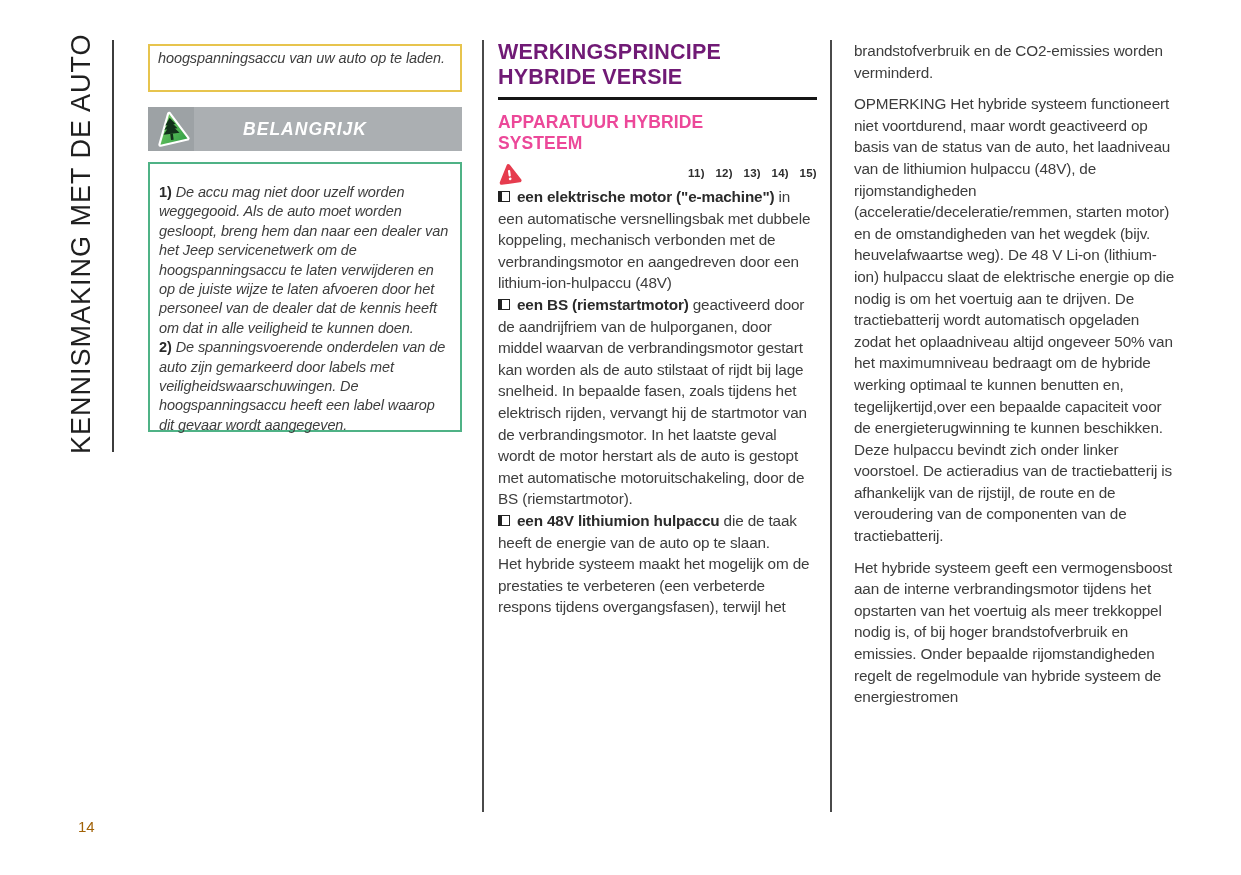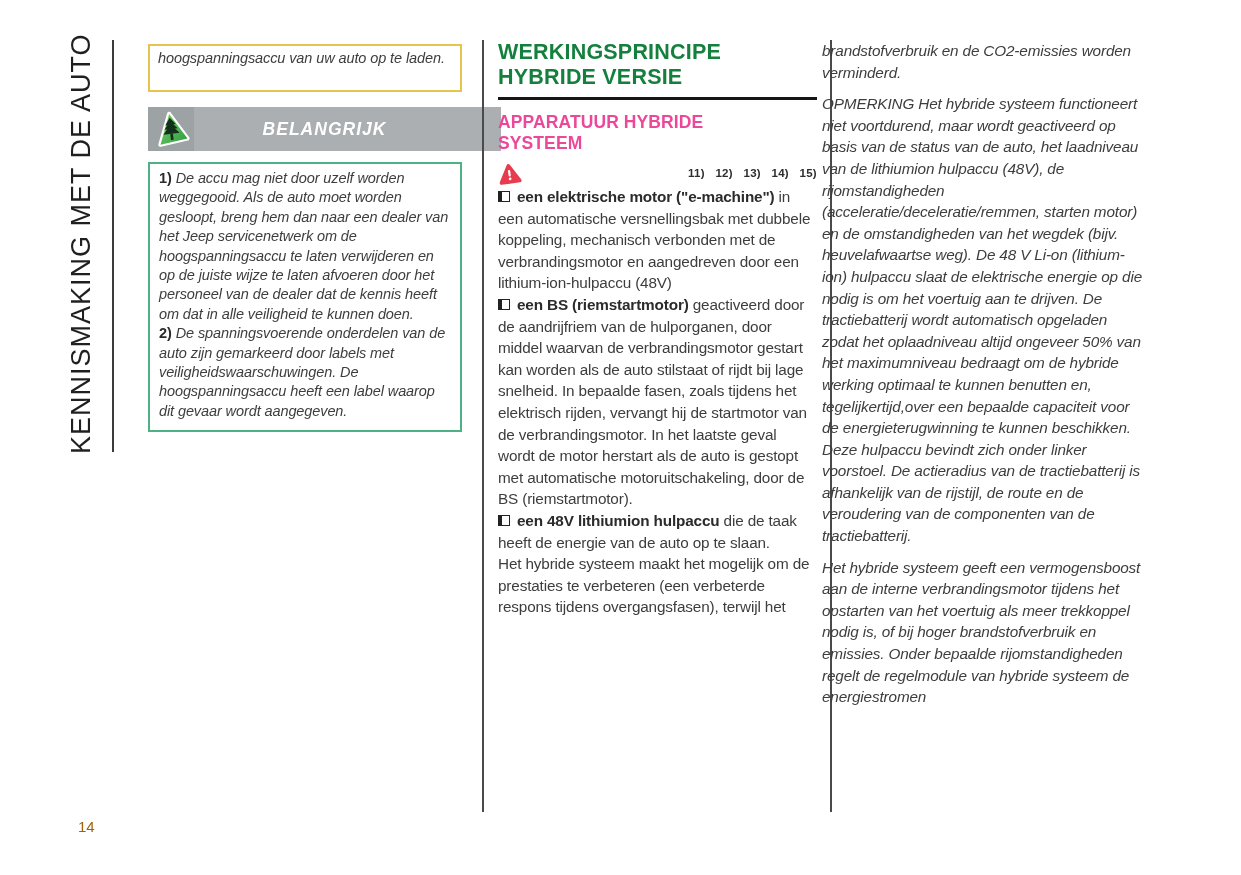--- a/index.html
+++ b/index.html
@@ -20,45 +20,45 @@
   .vrule { position:absolute; top:40px; width:2px; height:772px; background:#4a4a4a; }
   .vrule-1 { left:482px; }
   .vrule-2 { left:830px; }
 
   
   .caution-box {
     position:absolute; left:148px; top:44px; width:314px; height:48px;
     border:2px solid #e7c44d; box-sizing:border-box; padding:2px 8px;
     font-style:italic; font-size:14.5px; line-height:20px; letter-spacing:-0.1px;
   }
-  .important-banner { position:absolute; left:148px; top:107px; width:353px; height:44px; background:#abafb2; }
+  .important-banner { position:absolute; left:148px; top:107px; width:314px; height:44px; background:#abafb2; }
   .banner-icon-cell {
     position:absolute; left:0; top:0; width:46px; height:44px; background:#9da2a5;
     display:flex; align-items:center; justify-content:center;
   }
   .banner-label {
     position:absolute; left:0; right:0; top:0; bottom:0;
     display:flex; align-items:center; justify-content:center;
     color:#ffffff; font-weight:bold; font-style:italic; font-size:17.5px; letter-spacing:1px;
   }
   .important-box {
     position:absolute; left:148px; top:162px; width:314px; height:270px;
-    border:2px solid #4fb286; box-sizing:border-box; padding:5px 9px;
+    border:2px solid #4fb286; box-sizing:border-box; padding:19px 9px;
     font-style:italic; font-size:14.5px; line-height:19.4px; letter-spacing:-0.1px;
   }
   .important-box p { margin:0; }
   .important-box b.num { font-style:normal; color:#2b2b2b; }
 
   
   .col-mid {
     position:absolute; left:498px; top:40px; width:319px;
     font-size:15.3px; line-height:21.6px; letter-spacing:-0.15px;
   }
   .col-mid h1 {
-    margin:0; font-size:21.5px; line-height:25px; color:#15803d;
+    margin:0; font-size:21.5px; line-height:25px; color:#701a75;
     letter-spacing:0.2px; white-space:pre-line; font-weight:bold;
   }
   .title-rule { height:3px; background:#161616; margin-top:7px; }
   .subtitle { margin-top:8px; }
   .col-mid h2 {
     margin:12px 0 0 0; font-size:17.5px; line-height:21px; color:#ec4899;
     white-space:pre-line; font-weight:bold; letter-spacing:0.1px;
   }
   .warn-row { margin-top:8px; height:24px; display:flex; align-items:center; gap:6px;justify-content:space-between; }
   .warn-icon { transform:rotate(-8deg); display:inline-flex; }
@@ -66,22 +66,22 @@
   .col-mid p { margin:0; }
   .col-mid .intro { margin-top:5px; }
   .sq {
     display:inline-block; width:7px; height:9px;
     border:1.5px solid #222222; border-left:4.5px solid #222222; margin-right:7px;
   }
   .bullet b { color:#2b2b2b; }
 
   
   .col-right {
-    position:absolute; left:822px; top:40px; width:321px;
-    font-size:15.3px; line-height:21.6px; letter-spacing:-0.15px;font-style:italic;
+    position:absolute; left:854px; top:40px; width:321px;
+    font-size:15.3px; line-height:21.6px; letter-spacing:-0.15px;
   }
   .col-right p { margin:0 0 10px 0; }
 
   .page-number { position:absolute; left:78px; top:818px; font-size:15px; color:#a16207; }
 </style>
 </head>
 <body>
 
 <div class="page">
 

